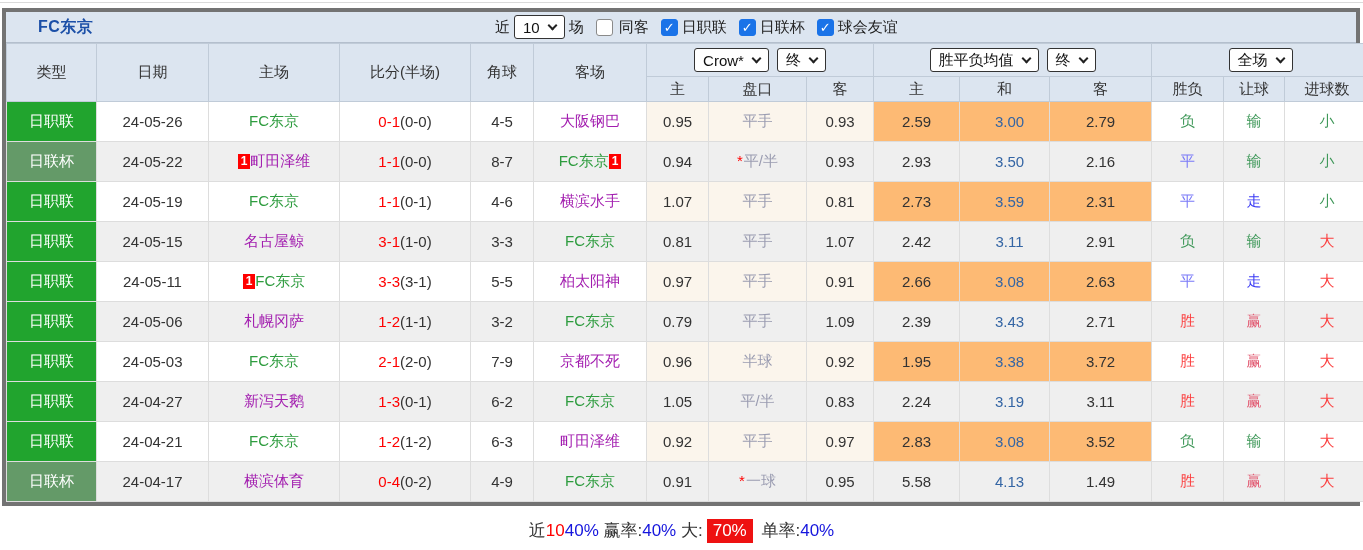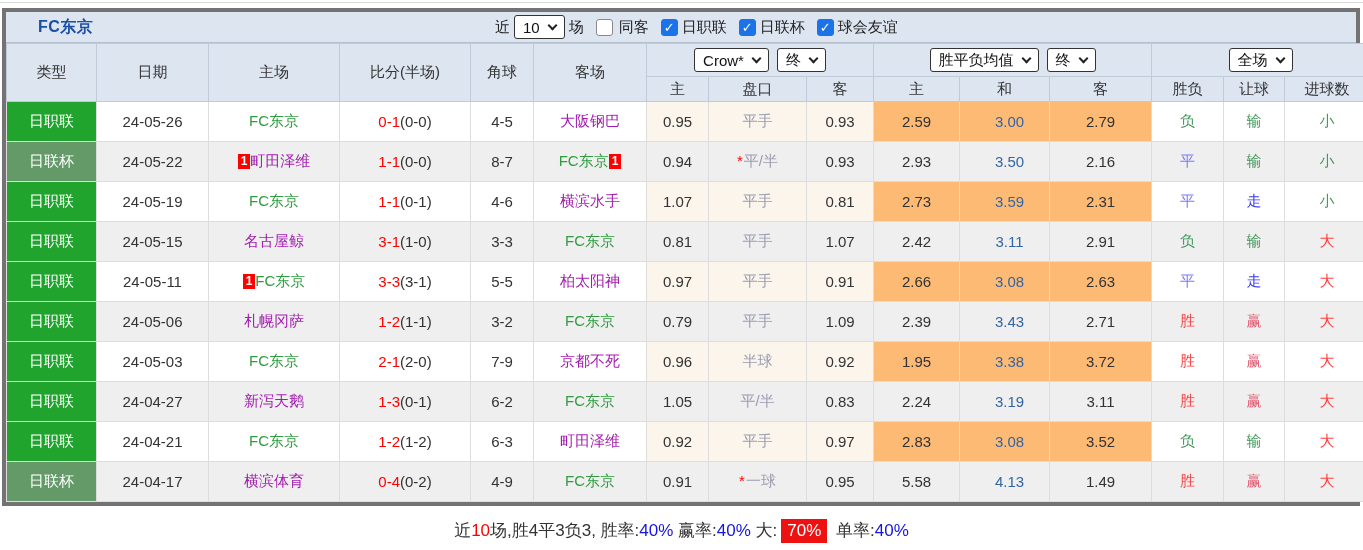--- a/index.html
+++ b/index.html
@@ -338,21 +338,20 @@
           <td class="c-rose">赢</td>
           <td class="c-red">大</td>
         </tr>
       </tbody>
   </table>
 </div>
 
 <div class="summary" id="summary">
     <span class="s-dark">近</span>
     <span class="s-red">10</span>
-    <span class="s-dark">场,胜4平3负3, 胜率:</span>
     <span class="s-blue">40%</span>
     <span class="s-dark"> 赢率:</span>
     <span class="s-blue">40%</span>
     <span class="s-dark"> 大:</span>
     <span class="s-badge">70%</span>
     <span class="s-dark"> 单率:</span>
     <span class="s-blue">40%</span>
   </div>
 
 </body></html>

